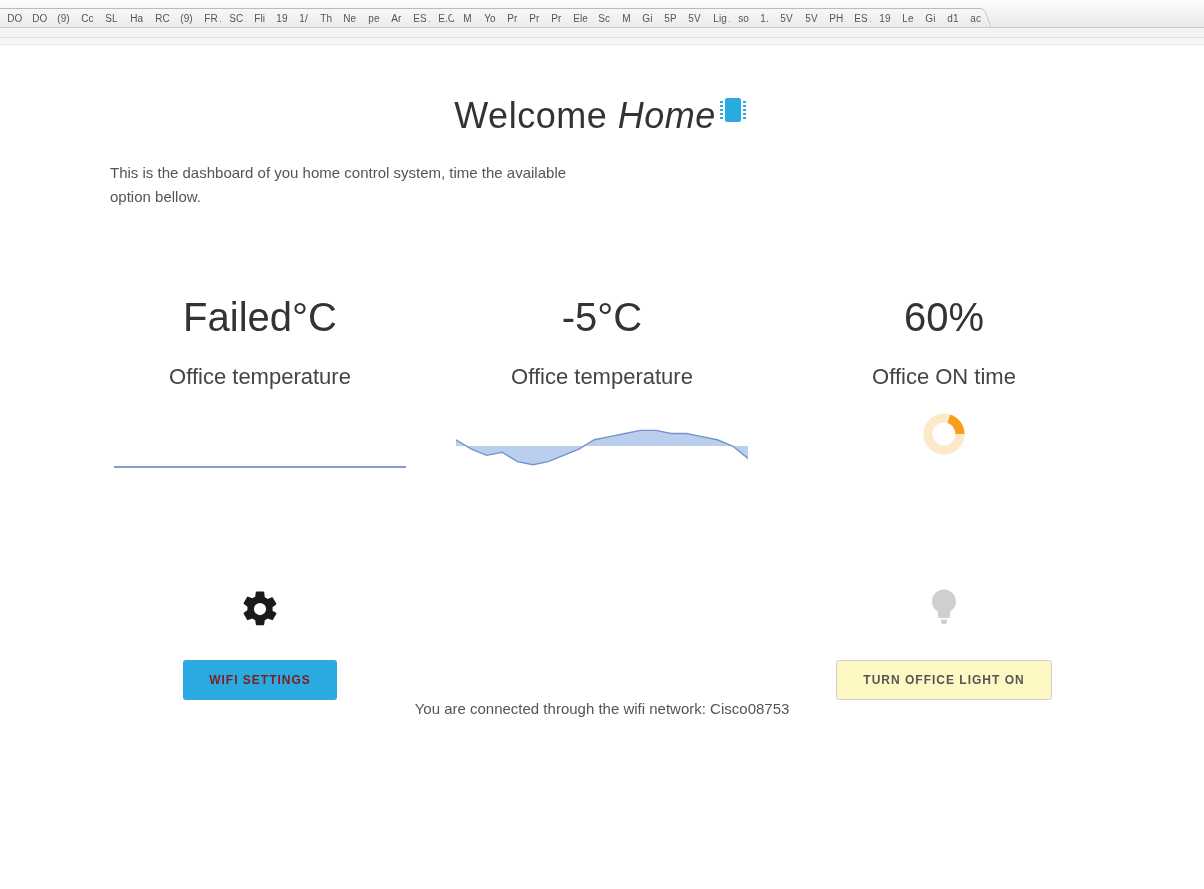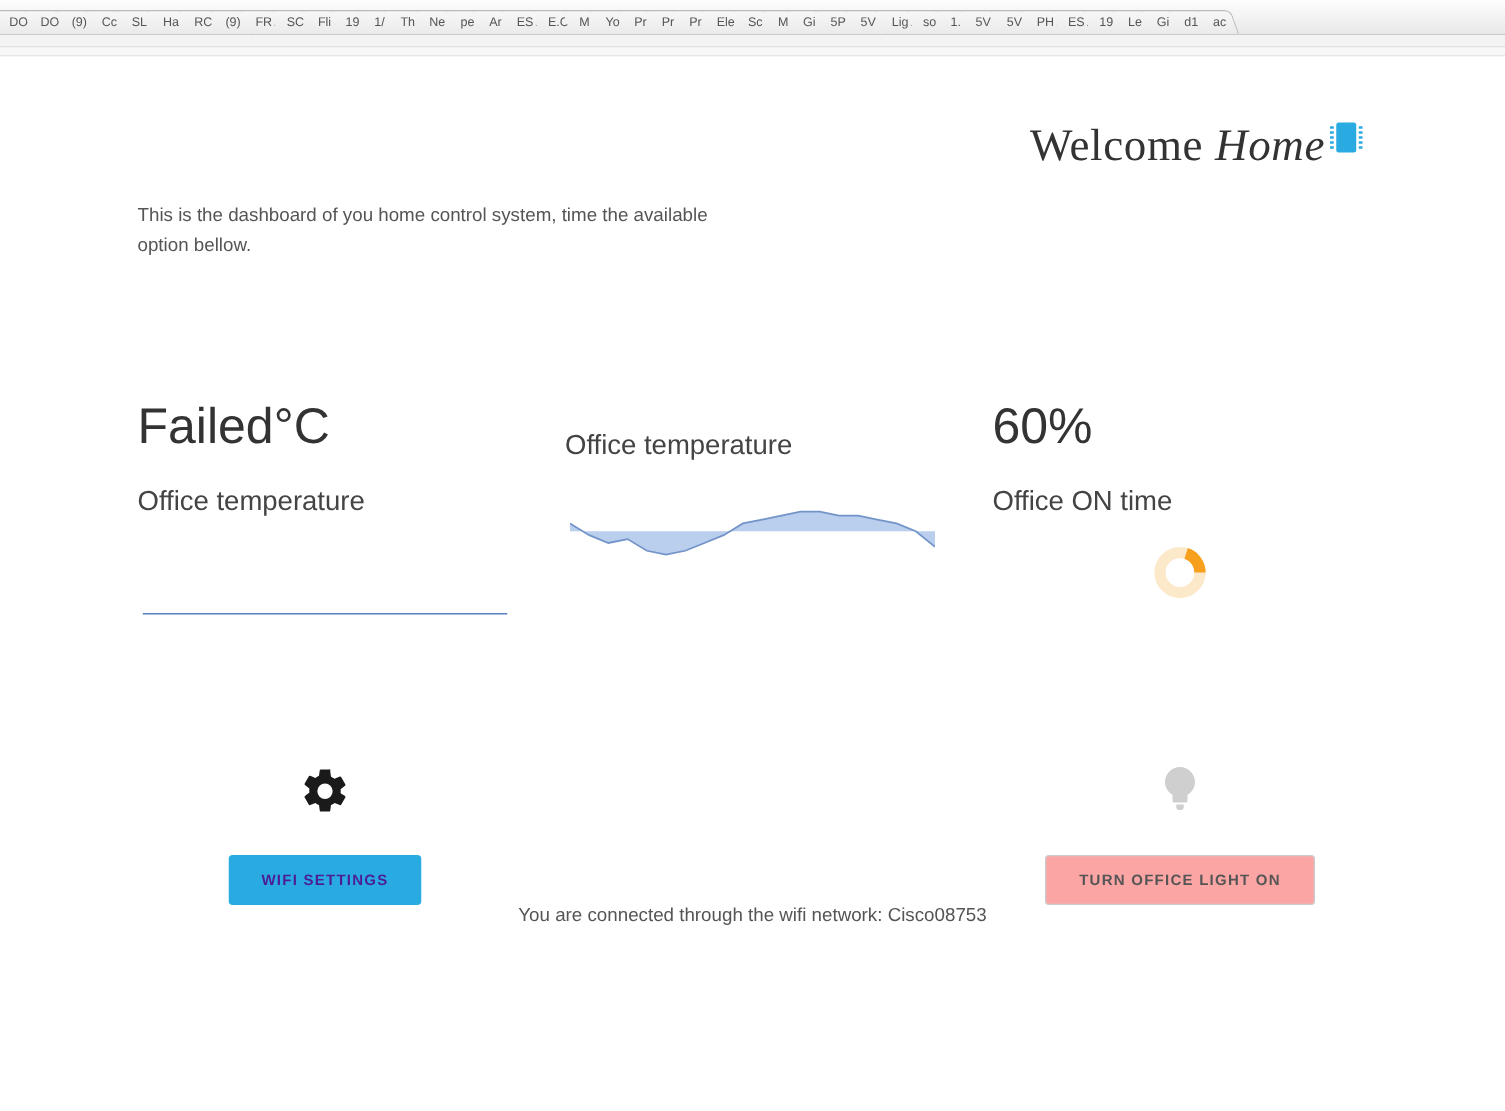--- a/index.html
+++ b/index.html
@@ -51,23 +51,22 @@
     .toolbar-gap2 {
       height: 7px;
       background: #f7f7f7;
       border-bottom: 1px solid #e5e5e5;
     }
     .page {
       padding: 50px 110px 40px 110px;
     }
     .header-row {
       display: flex;
-      justify-content: flex-end;
+      justify-content: center;
       align-items: flex-start;
-      font-family: Liberation Serif, serif;
     }
     .title {
       font-size: 36px;
       font-weight: 300;
       color: #333;
       letter-spacing: 0.5px;
     }
     .title-em {
       font-style: italic;
     }
@@ -78,22 +77,22 @@
       margin-top: 24px;
       color: #555;
       font-size: 15px;
       font-weight: 400;
       line-height: 1.6;
       max-width: 480px;
     }
     .cards {
       display: flex;
       justify-content: space-between;
-      margin-top: 110px;
-      text-align: left;
+      margin-top: 86px;
+      text-align: center;
     }
     .card {
       width: 300px;
     }
     .metric {
       font-size: 40px;
       font-weight: 300;
       color: #333;
     }
     .metric-label {
@@ -141,24 +140,24 @@
       letter-spacing: 1px;
       text-transform: uppercase;
       border-radius: 3px;
       cursor: pointer;
       border: none;
       font-family: inherit;
       min-width: 130px;
     }
     .btn-primary {
       background: #29abe2;
-      color: #4c1d95;
+      color: #7f1d1d;
     }
     .btn-outline {
-      background: #fca5a5;
+      background: #fef9c3;
       color: #555;
       border: 1px solid #ccc;
       padding: 12px 26px;
     }
     .footer-text {
       text-align: center;
       color: #555;
       font-size: 15px;
     }
   </style>
@@ -245,20 +244,21 @@
       <div class="metric">Failed°C</div>
       <div class="metric-label">Office temperature</div>
       <div class="chart-holder">
         <svg width="292" height="50">
           <line x1="0" y1="46" x2="292" y2="46" stroke="#5a7fc0" stroke-width="1.3"></line>
         </svg>
       </div>
     </div>
 
     <div class="card">
+      <div class="metric">-5°C</div>
       <div class="metric-label">Office temperature</div>
       <div class="chart-holder">
         <svg id="outdoor-spark" width="292" height="50" viewBox="0 0 292 50">
             <path d="M 0 25 L 0 18.75 L 15.368421052631579 28.125 L 30.736842105263158 34.375 L 46.10526315789473 31.25 L 61.473684210526315 40.625 L 76.84210526315789 43.75 L 92.21052631578947 40.625 L 107.57894736842104 34.375 L 122.94736842105263 28.125 L 138.3157894736842 18.75 L 153.68421052631578 15.625 L 169.05263157894737 12.5 L 184.42105263157893 9.375 L 199.78947368421052 9.375 L 215.15789473684208 12.5 L 230.5263157894737 12.5 L 245.89473684210526 15.625 L 261.2631578947368 18.75 L 276.6315789473684 25 L 292 37.5 L 292 25 Z" fill="#aec6ea" fill-opacity="0.85"></path>
             <path d="M 0 18.75 L 0 18.75 L 15.368421052631579 28.125 L 30.736842105263158 34.375 L 46.10526315789473 31.25 L 61.473684210526315 40.625 L 76.84210526315789 43.75 L 92.21052631578947 40.625 L 107.57894736842104 34.375 L 122.94736842105263 28.125 L 138.3157894736842 18.75 L 153.68421052631578 15.625 L 169.05263157894737 12.5 L 184.42105263157893 9.375 L 199.78947368421052 9.375 L 215.15789473684208 12.5 L 230.5263157894737 12.5 L 245.89473684210526 15.625 L 261.2631578947368 18.75 L 276.6315789473684 25 L 292 37.5" fill="none" stroke="#7394c9" stroke-width="1.4"></path>
           </svg>
       </div>
     </div>
 
     <div class="card">

